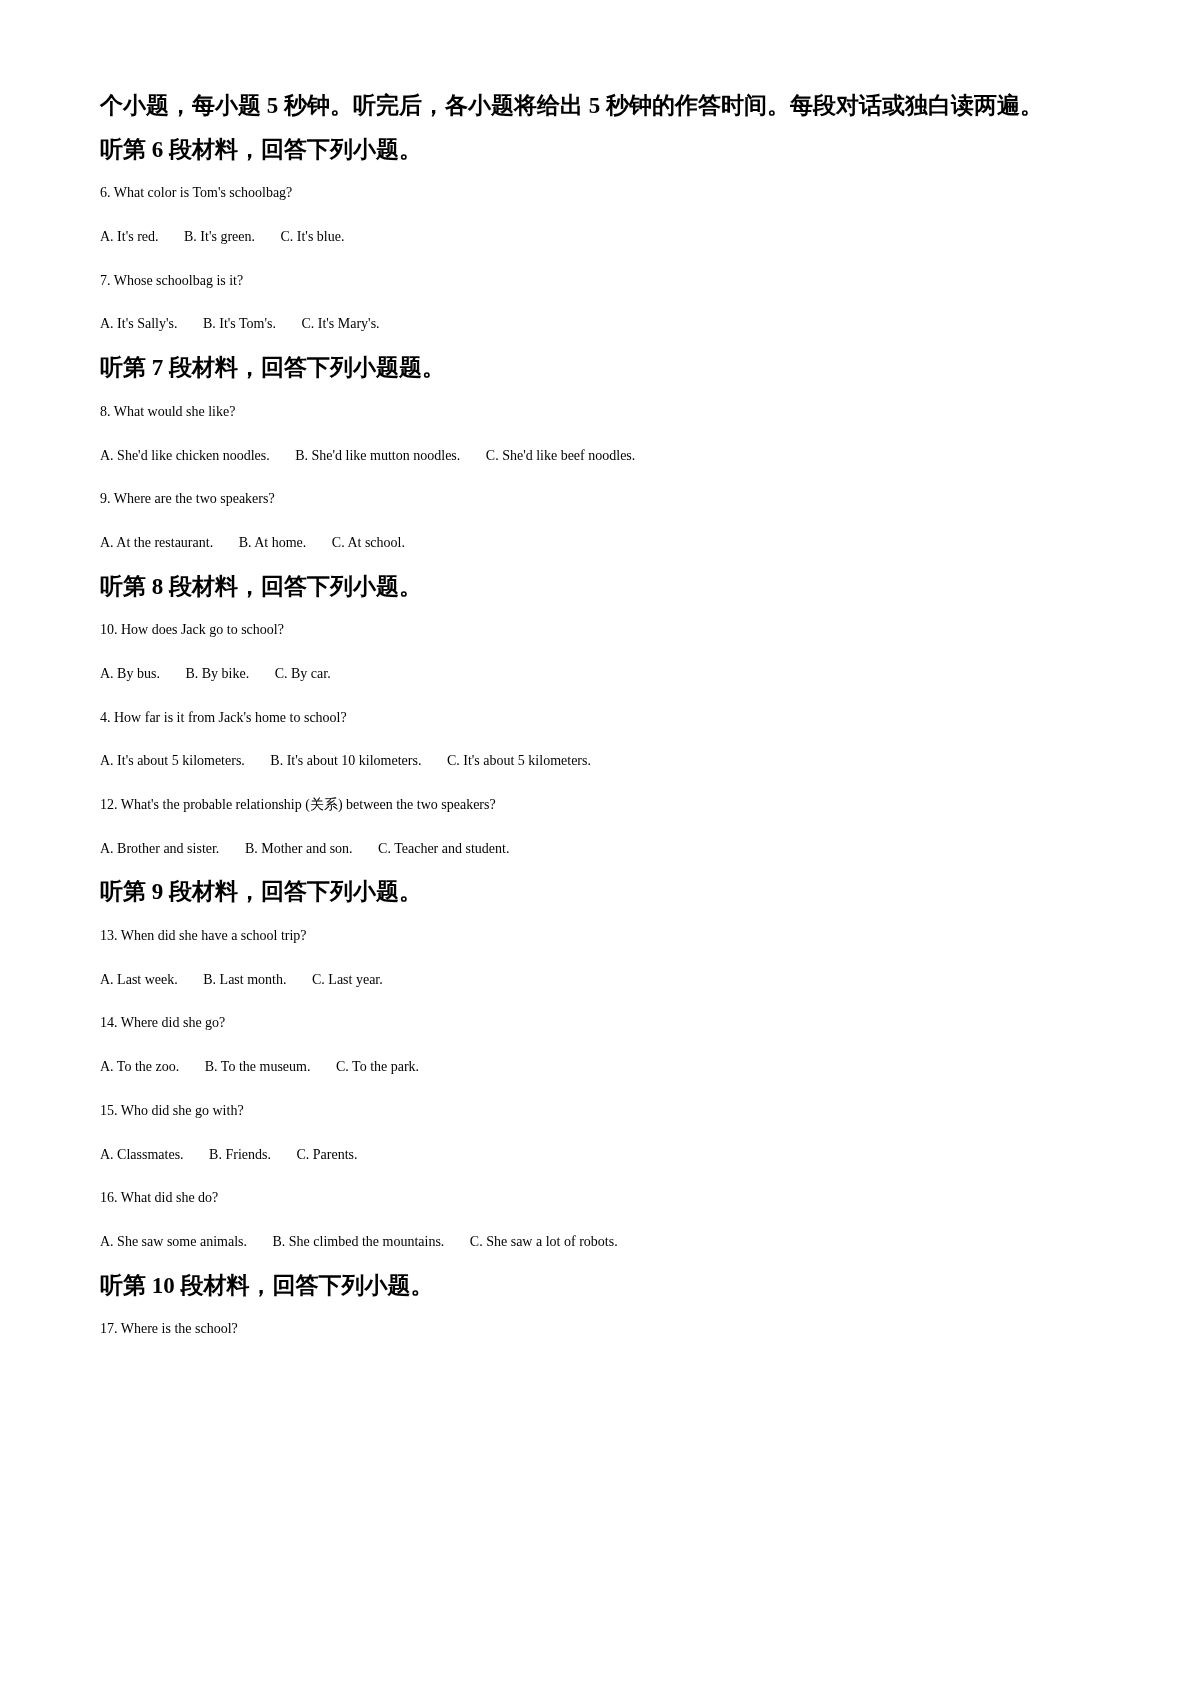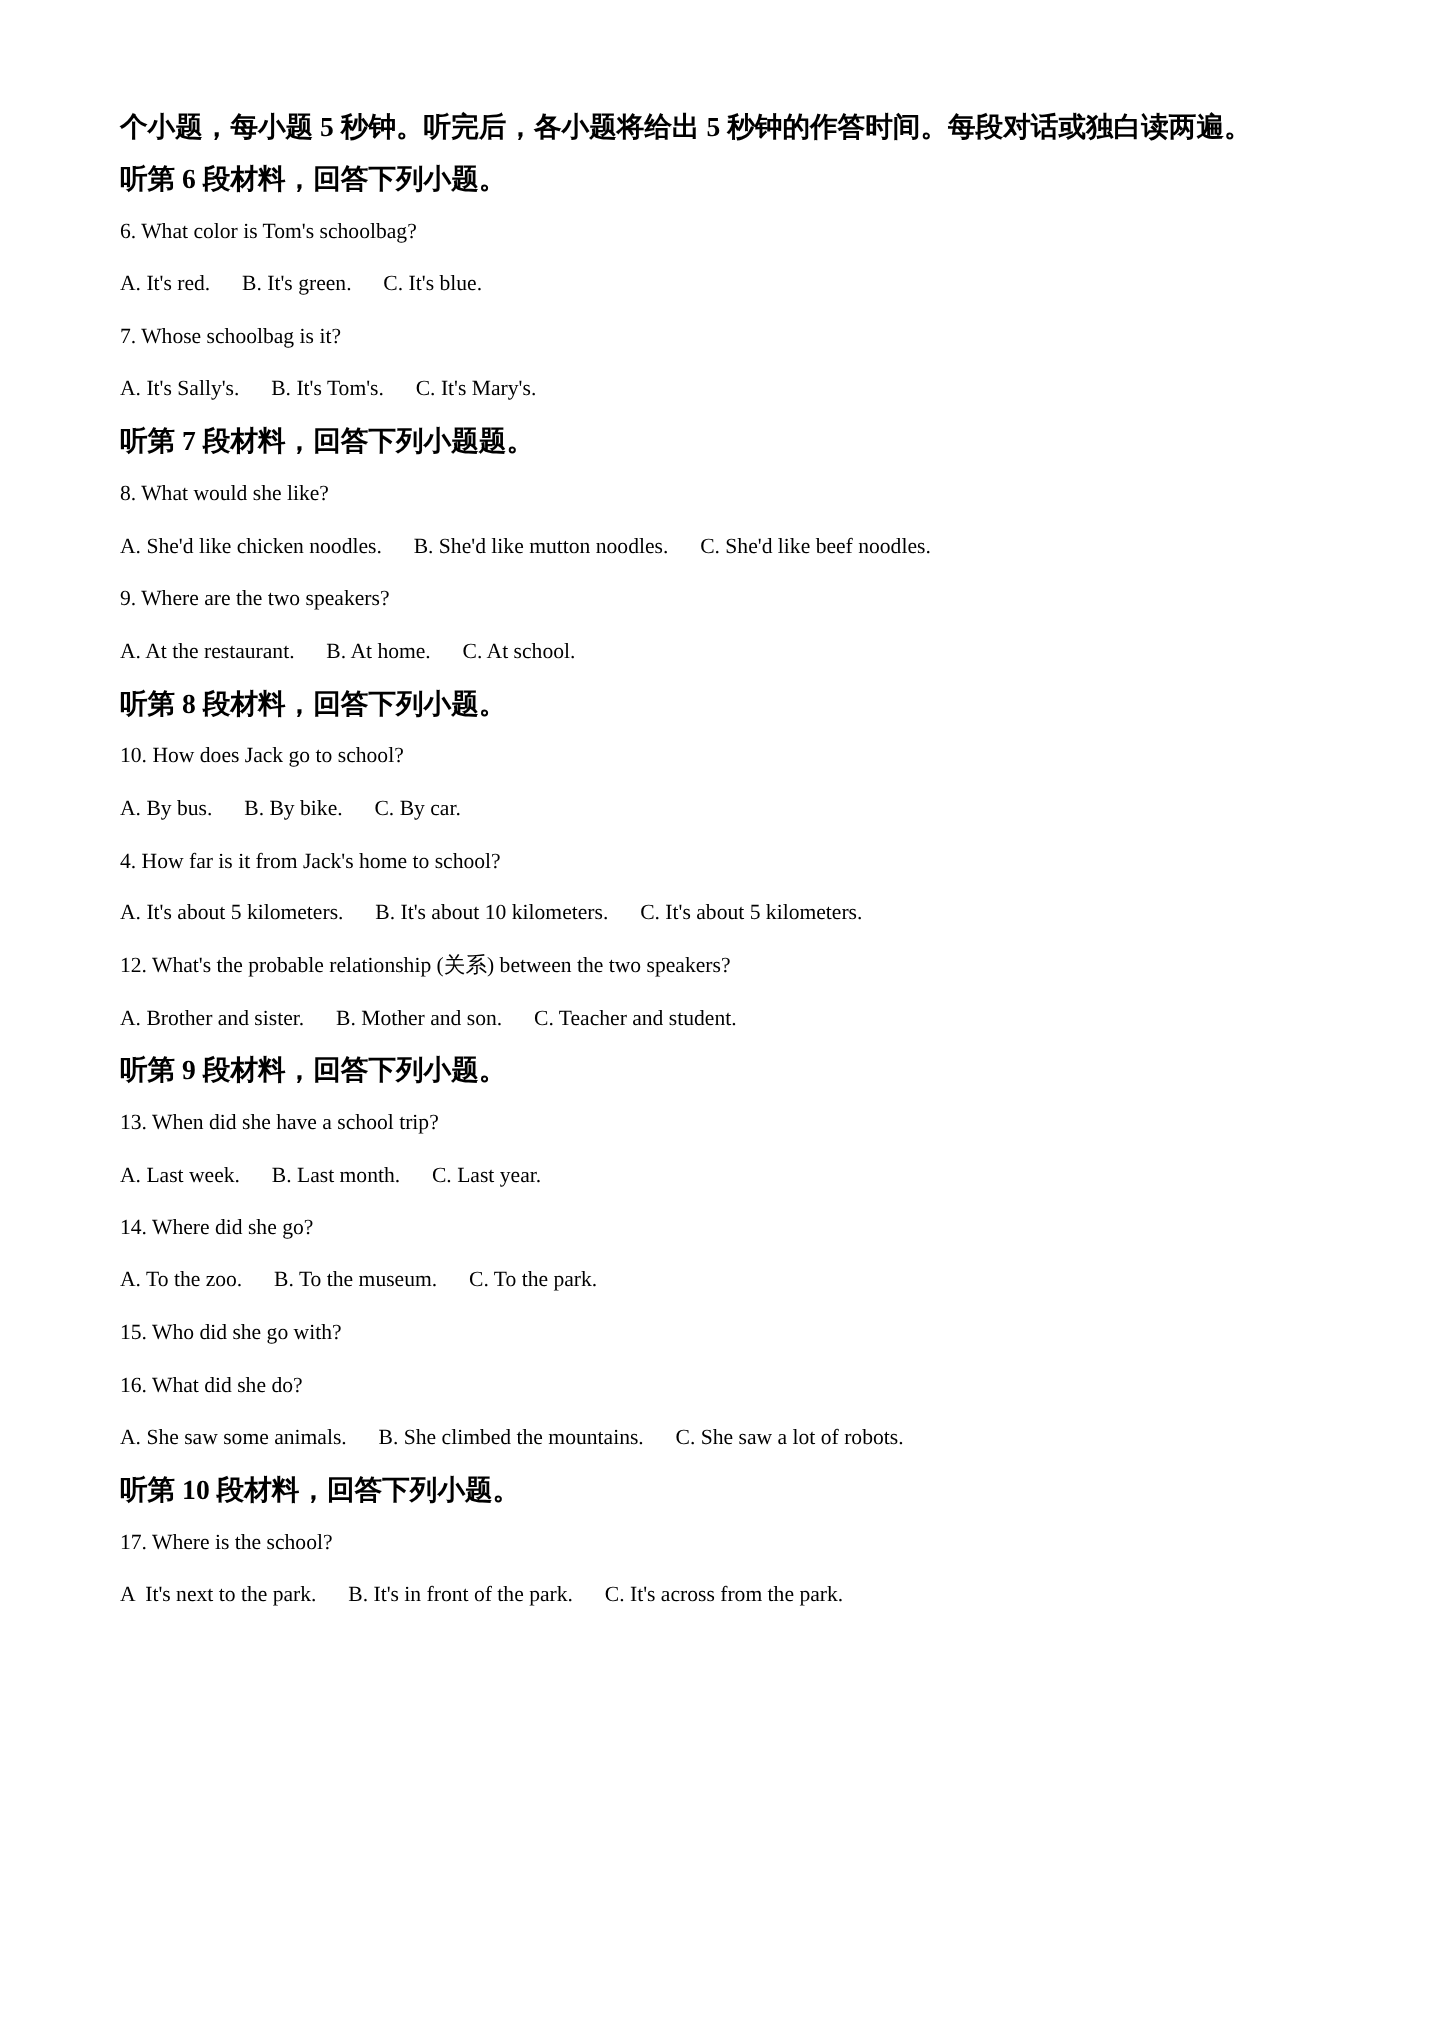--- a/index.html
+++ b/index.html
@@ -11,21 +11,21 @@
     box-sizing: border-box;
     padding: 84px 70px 0 100px;
     font-family: "Liberation Serif", "DejaVu Serif", serif;
     color: #000000;
     overflow: hidden;
   }
   .line {
     margin: 0;
     height: 43.7px;
     line-height: 43.7px;
-    font-size: 18px;
+    font-size: 14px;
     white-space: nowrap;
   }
   .cjk-bold {
     font-weight: 700;
     font-size: 23px;
     font-family: "Liberation Serif", "DejaVu Serif", serif;
   }
   .opt { white-space: pre; text-align: right; }
   .opt + .opt { margin-left: 22px; }
 </style>
@@ -101,30 +101,30 @@
   </p>
 
   <p class="line">14. Where did she go?</p>
   <p class="line">
     <span class="opt">A. To the zoo.</span>
     <span class="opt">B. To the museum.</span>
     <span class="opt">C. To the park.</span>
   </p>
 
   <p class="line">15. Who did she go with?</p>
+  <p class="line">
+    <span class="opt">A. Classmates.</span>
+    <span class="opt">B. Friends.</span>
+    <span class="opt">C. Parents.</span>
+  </p>
 
   <p class="line">16. What did she do?</p>
   <p class="line">
     <span class="opt">A. She saw some animals.</span>
     <span class="opt">B. She climbed the mountains.</span>
     <span class="opt">C. She saw a lot of robots.</span>
   </p>
 
   <p class="line cjk-bold">听第 10 段材料，回答下列小题。</p>
 
   <p class="line">17. Where is the school?</p>
-  <p class="line">
-    <span class="opt">A  It's next to the park.</span>
-    <span class="opt">B. It's in front of the park.</span>
-    <span class="opt">C. It's across from the park.</span>
-  </p>
 
 </div>
 
 </body></html>

